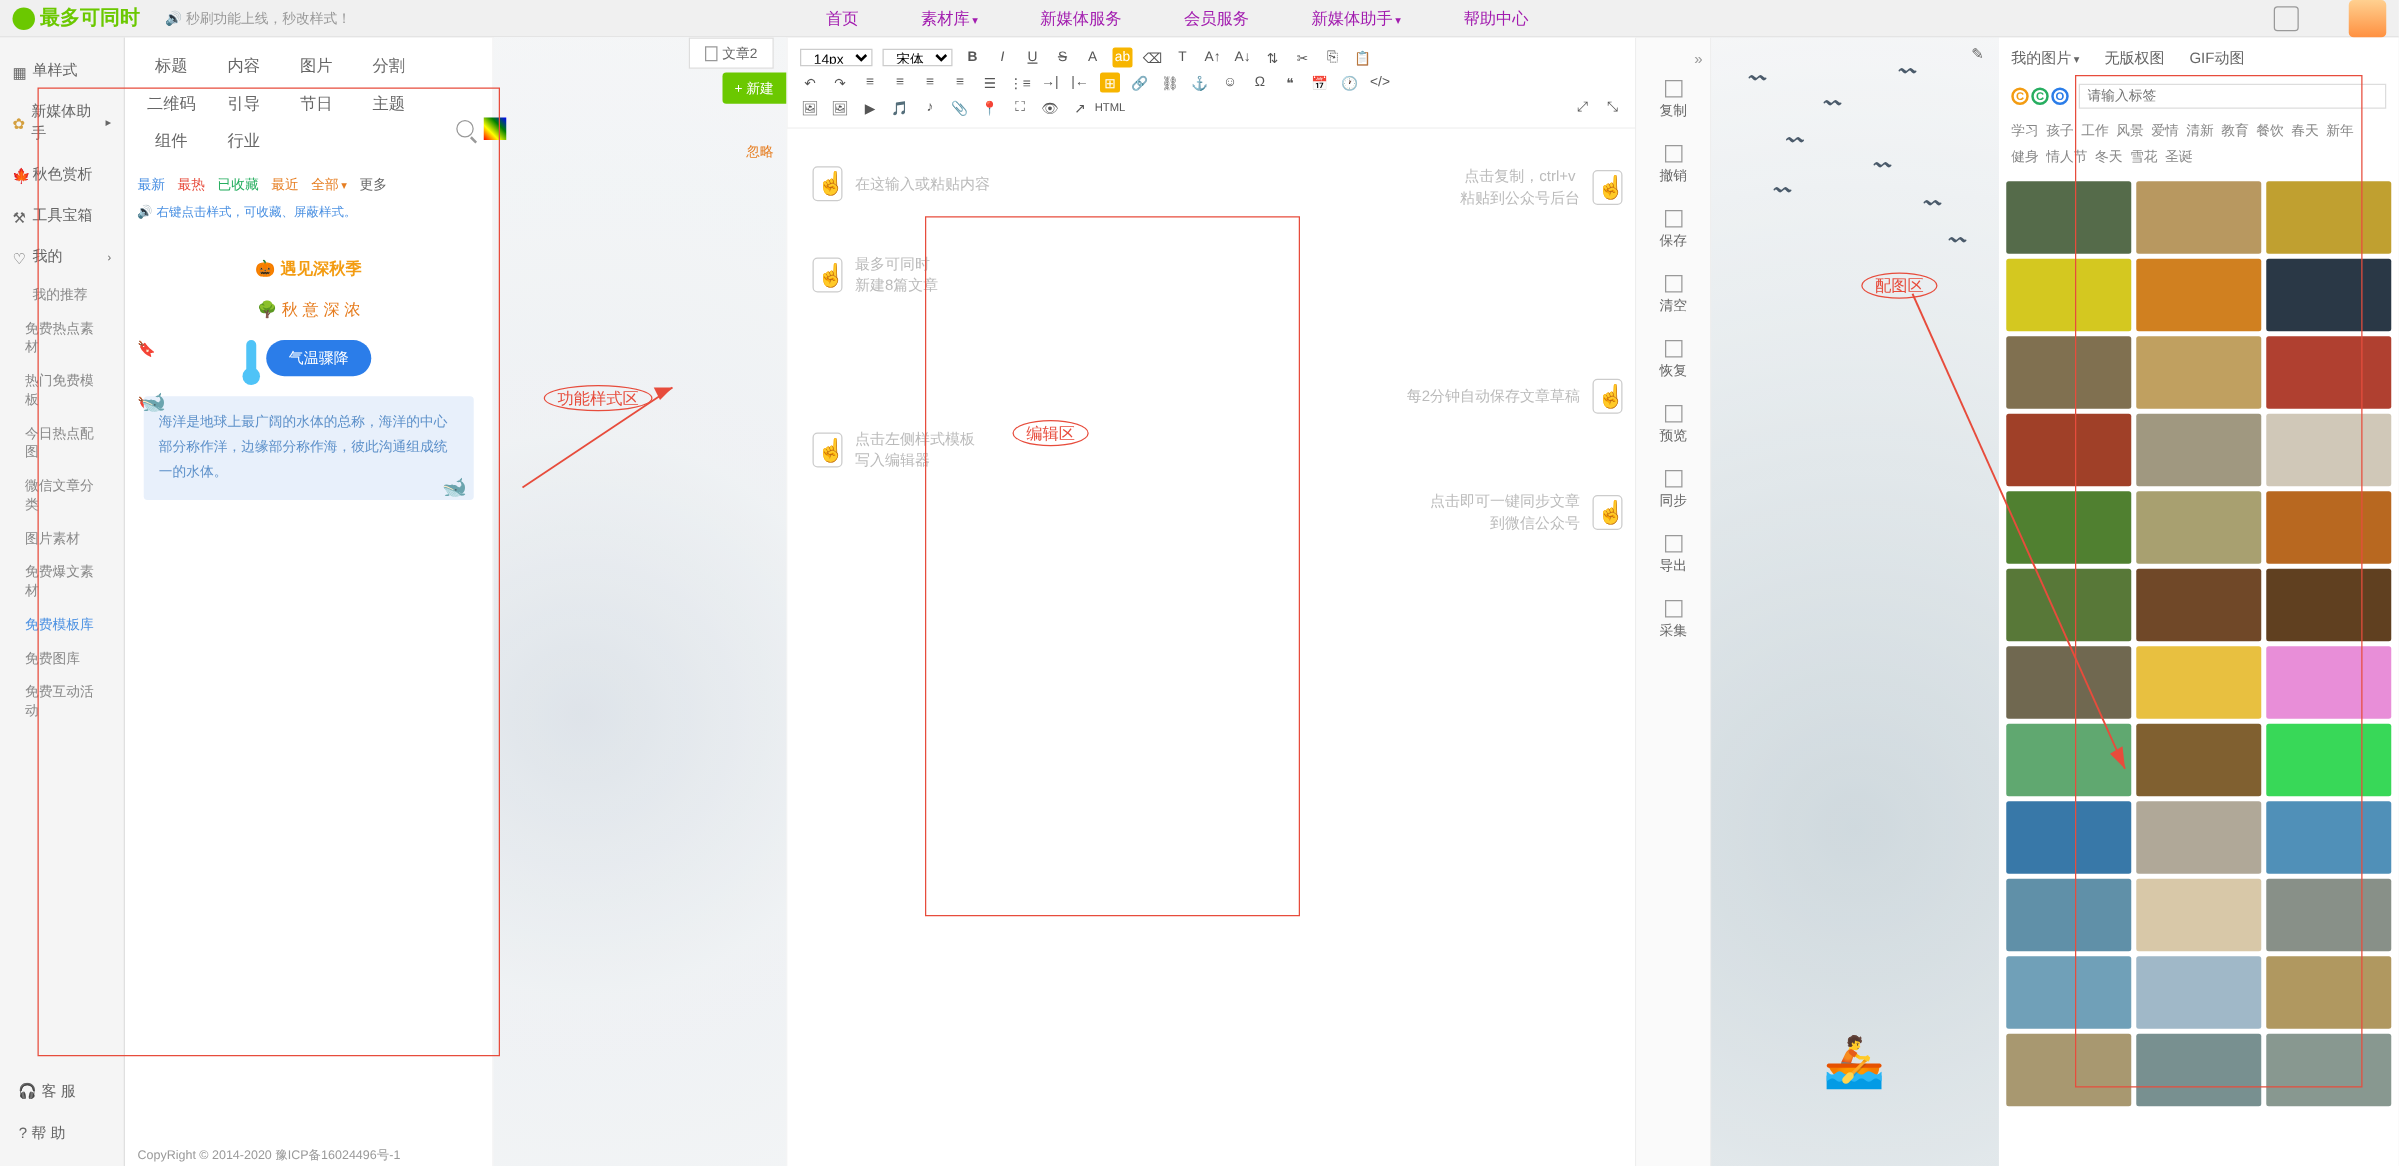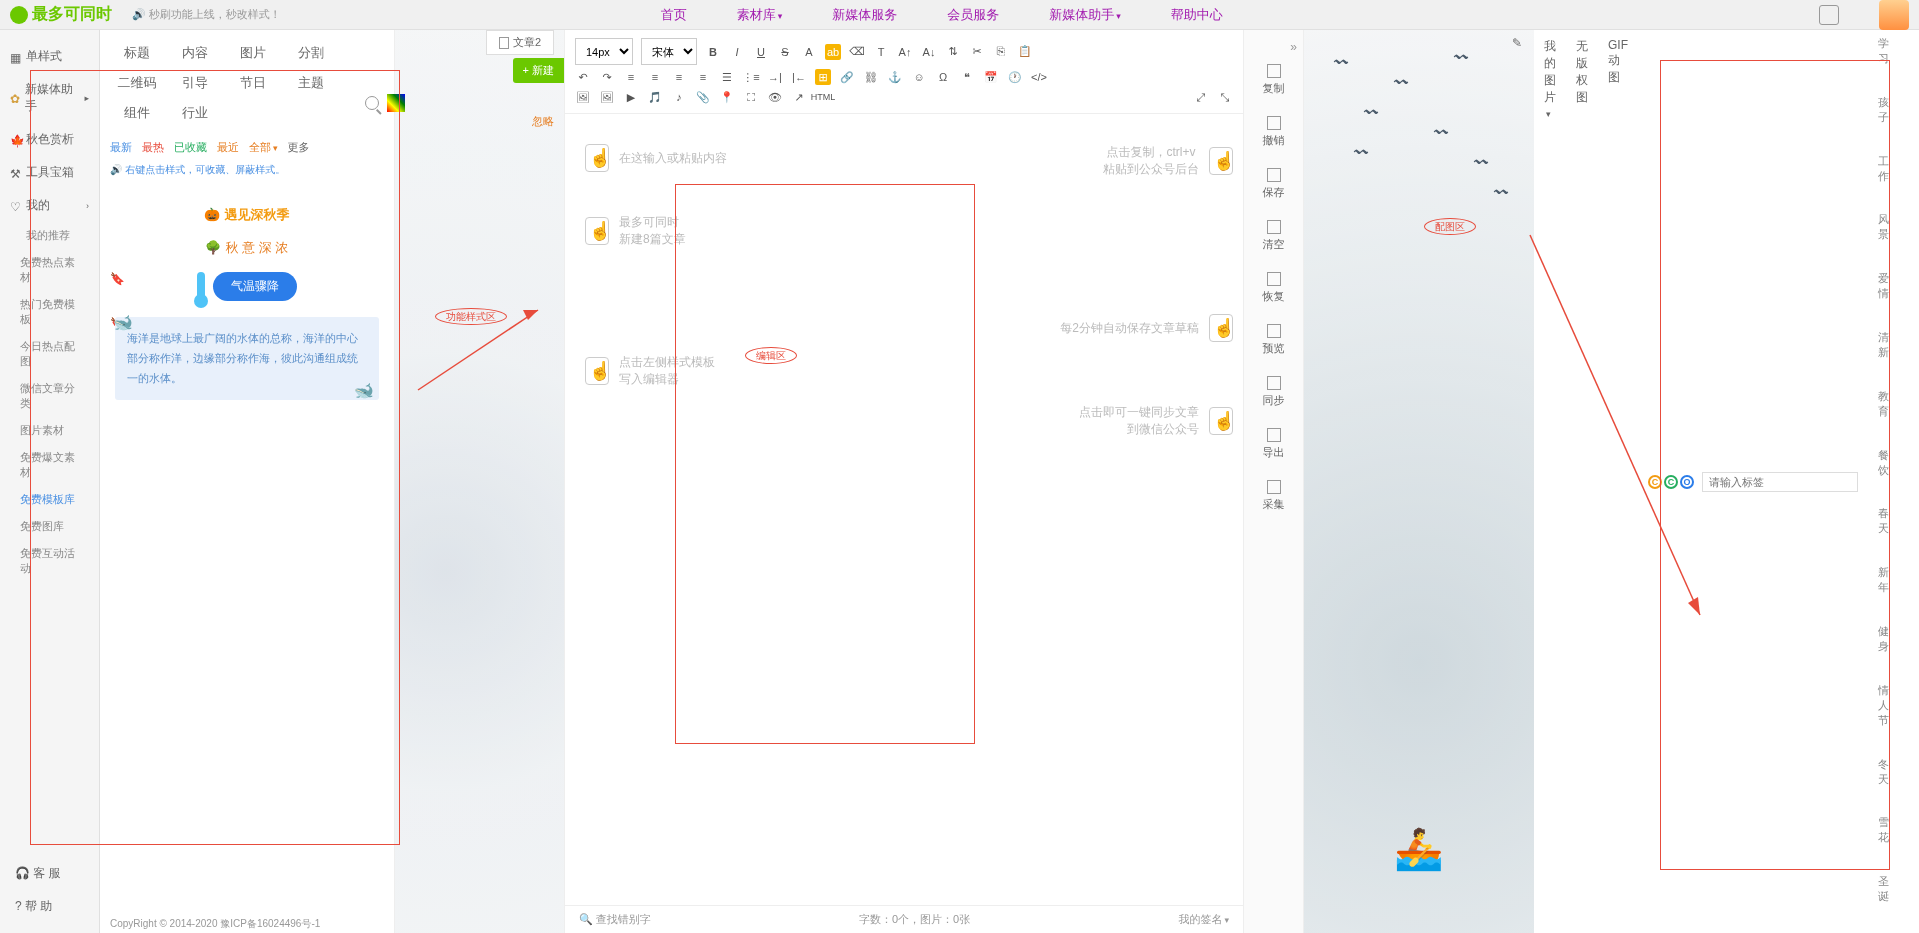--- a/index.html
+++ b/index.html
@@ -49,43 +49,43 @@
 .winter-title{text-align:center;color:#4fc3f7;font-weight:bold;margin-bottom:8px;font-size:13px}
 .wave{color:#4fc3f7}
 .ocean-card{background:#e8f0fb;padding:12px;margin:10px 5px;font-size:11px;line-height:1.8;color:#5b8fc9;text-align:left;border-radius:3px;position:relative}
 .fish{position:absolute;font-size:16px;color:#5b8fc9}
 .fish1{top:-8px;left:-2px}.fish2{bottom:-5px;right:5px}
 .footer{position:absolute;bottom:2px;left:110px;font-size:10px;color:#999}
 .middle{flex:1;background:#fff;position:relative;background-image:linear-gradient(rgba(255,255,255,0.3),rgba(255,255,255,0.3)),radial-gradient(circle at 30% 60%,#d0d8e0 0%,#e8ecef 40%,#f0f2f4 100%)}
 .doc-tab{position:absolute;top:0;right:10px;background:#fff;padding:4px 12px;font-size:11px;border:1px solid #ddd;display:flex;align-items:center;gap:4px}
 .doc-icon{width:10px;height:12px;border:1px solid #999}
 .new-btn{position:absolute;top:28px;right:0;background:#6bc800;color:#fff;padding:5px 10px;font-size:11px;border-radius:3px 0 0 3px}
-.annot{position:absolute;color:#e74c3c;font-size:10px}
+.annot{position:absolute;color:#e74c3c;font-size:13px}
 .ann-oval{border:1.5px solid #e74c3c;border-radius:50%;padding:2px 10px}
 .red-box{position:absolute;border:1.5px solid #e74c3c}
 .editor-zone{flex:0 0 680px;background:#fff;display:flex;flex-direction:column;border-left:1px solid #eee;border-right:1px solid #eee}
 .toolbar{padding:6px 10px;border-bottom:1px solid #eee}
 .tb-row{display:flex;align-items:center;gap:8px;padding:2px 0;flex-wrap:wrap}
-.tb-sel{border:1px solid #ccc;padding:1px 6px;font-size:11px;background:#fff;height:27px}
+.tb-sel{border:1px solid #ccc;padding:1px 6px;font-size:11px;background:#fff;height:14px}
 .tb-ico{width:16px;height:16px;display:inline-flex;align-items:center;justify-content:center;font-size:11px;color:#555;cursor:pointer}
 .tb-ico.hl{background:#f7b500;color:#fff;border-radius:2px}
 .ed-body{flex:1;padding:30px;position:relative;background:#fff}
 .hint{position:absolute;display:flex;align-items:center;gap:10px;color:#bbb;font-size:12px}
 .hand{width:24px;height:28px;border:1.5px solid #ccc;border-radius:4px;position:relative}
 .hand::before{content:"☝";color:#ccc;font-size:18px;position:absolute;top:2px;left:3px}
 .ed-footer{display:flex;justify-content:space-between;padding:6px 14px;border-top:1px solid #eee;font-size:11px;color:#999}
 .right-tools{width:60px;background:#fafafa;border-right:1px solid #eee;padding:10px 0}
 .rt-item{padding:10px 6px;text-align:center;font-size:11px;cursor:pointer;display:flex;flex-direction:column;align-items:center;gap:3px}
 .rt-ico{width:14px;height:14px;border:1px solid #999}
 .bg-panel{width:230px;position:relative;background-image:linear-gradient(rgba(255,255,255,0.4),rgba(255,255,255,0.4)),radial-gradient(circle at 50% 70%,#b0c0c8 0%,#d8e0e4 60%,#eef0f2 100%)}
 .birds{position:absolute;top:10px;left:10px;right:10px;height:200px;color:#4a5a6a}
 .bird{position:absolute;font-size:14px}
 .boat{position:absolute;bottom:60px;left:50%;transform:translateX(-50%);font-size:40px;color:#3a4a5a}
 .wand{position:absolute;top:6px;right:6px;width:16px;height:16px}
-.image-panel{flex:0 0 320px;background:#fff;display:flex;flex-direction:row}
+.image-panel{flex:0 0 320px;background:#fff;display:flex;flex-direction:column}
 .img-tabs{display:flex;padding:8px 10px;gap:20px;font-size:12px}
 .img-tabs span{cursor:pointer}
 .cc-row{display:flex;align-items:center;gap:8px;padding:4px 10px}
 .cc{display:flex;gap:2px}
 .cc span{width:14px;height:14px;border-radius:50%;border:2px solid;font-size:9px;display:flex;align-items:center;justify-content:center;font-weight:bold}
 .cc1{border-color:#f39c12;color:#f39c12}.cc2{border-color:#27ae60;color:#27ae60}.cc3{border-color:#2b7de9;color:#2b7de9}
 .tag-input{flex:1;border:1px solid #ddd;padding:3px 6px;font-size:11px}
 .tags{display:flex;flex-wrap:wrap;gap:6px;padding:6px 10px;font-size:11px;color:#888}
 .tags span{cursor:pointer}
 .img-grid{flex:1;display:grid;grid-template-columns:repeat(3,1fr);gap:4px;padding:6px;overflow-y:auto;align-content:start}
@@ -300,25 +300,20 @@
           <span style="white-space:pre-line">点击左侧样式模板
 写入编辑器</span>
         </div>
       <div class="hint" style="top:290px;right:10px;text-align:right">
           <span style="white-space:pre-line">点击即可一键同步文章
 到微信公众号</span>
           <span class="hand"></span>
         </div>
       <div class="annot" style="top:235px;left:180px"><span class="ann-oval">编辑区</span></div>
       <div class="red-box" style="top:70px;left:110px;width:300px;height:560px"></div>
-    </div>
-    <div class="ed-footer">
-      <span>🔍 <span>查找错别字</span></span>
-      <span>字数：0个，图片：0张</span>
-      <span class="chev">我的签名</span>
     </div>
   </div>
 
   <div class="right-tools">
     <div style="text-align:right;padding-right:6px;color:#999">»</div>
     <div class="rt-item">
         <span class="rt-ico"></span>
         <span>复制</span>
       </div>
     <div class="rt-item">

